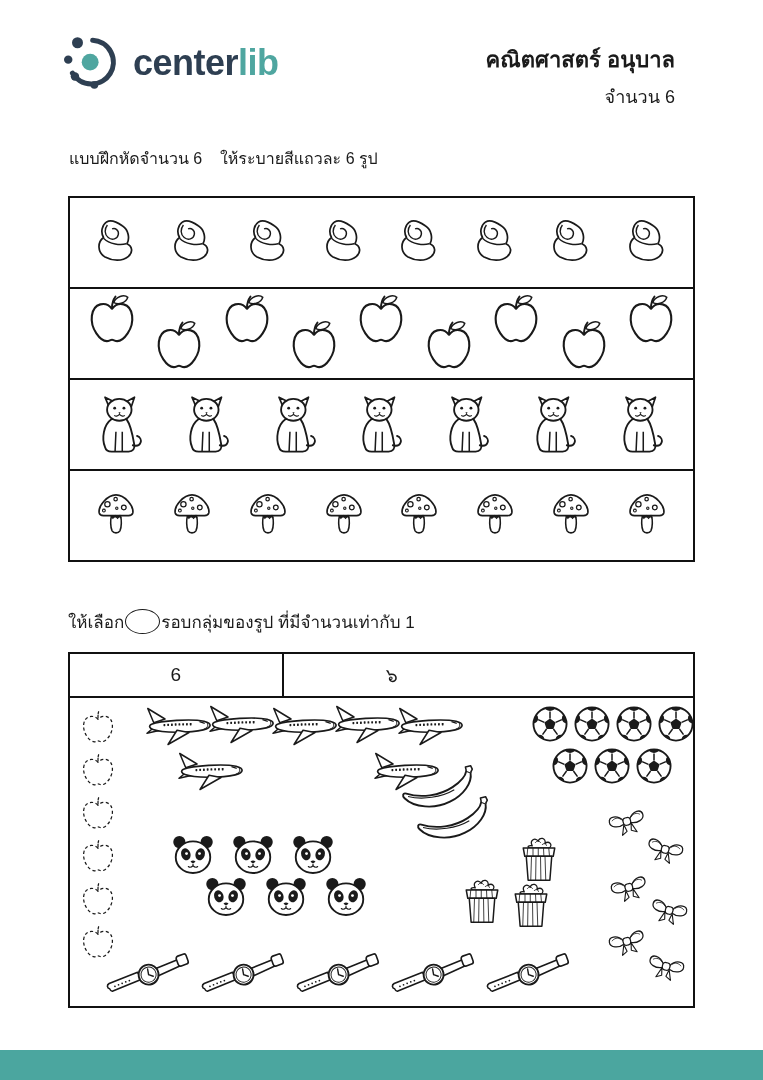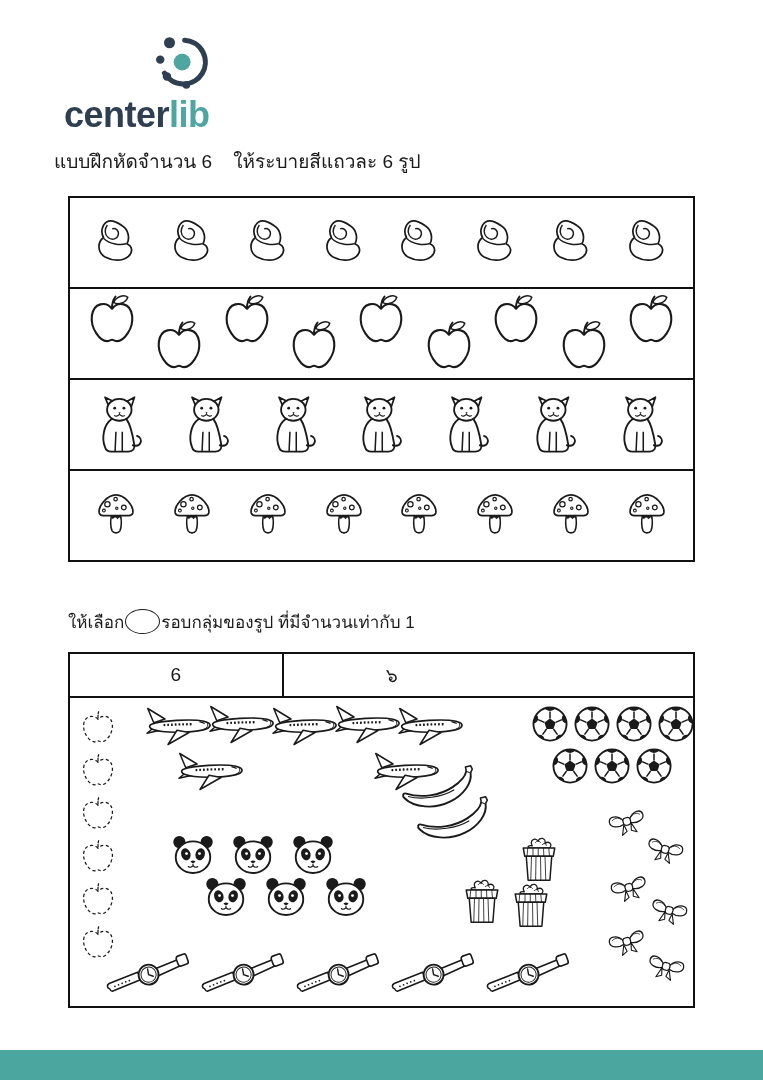--- a/index.html
+++ b/index.html
@@ -1,33 +1,33 @@
 <!DOCTYPE html>
 <html style="--brand-navy: #2E3F52; --brand-teal: #4FA6A0; --footer-bar: #4BA69F; --ink: #1a1a1a;"><head>
 <meta charset="utf-8">
 <style>
   html,body{margin:0;padding:0;background:#ffffff;}
   body{font-family:"Liberation Sans","DejaVu Sans",sans-serif;color:var(--ink,#1a1a1a);}
   .page{position:relative;width:763px;height:1080px;background:#fff;overflow:hidden;}
 
   
   .logo-wrap{position:absolute;left:64px;top:36px;}
-  .logo-row{display:flex;align-items:flex-end;gap:7px;flex-direction:column;}
+  .logo-row{display:flex;align-items:center;gap:15px;}
   .logo-icon{width:54px;height:54px;}
   .logo-text{font-size:36px;font-weight:700;letter-spacing:-0.5px;line-height:1;}
   .logo-text .p1{color:var(--brand-navy,#2E3F52);}
   .logo-text .p2{color:var(--brand-teal,#4FA6A0);}
   .tagline{font-size:12.5px;color:#3C5158;margin-top:3px;letter-spacing:0.2px;}
 
   .title-wrap{position:absolute;right:88px;top:42px;text-align:right;}
   .main-title{font-size:22px;font-weight:700;}
   .sub-title{font-size:18px;margin-top:5px;}
 
   
-  .instr1{position:absolute;left:54px;top:146px;font-size:19px;white-space:pre;}
+  .instr1{position:absolute;left:69px;top:146px;font-size:16px;white-space:pre;}
   .instr2{position:absolute;left:68px;top:608px;font-size:17px;display:flex;align-items:center;gap:1px;}
   .oval{display:inline-block;width:33px;height:23px;border:1.6px solid var(--ink,#1a1a1a);border-radius:50%;}
 
   
   .table1{position:absolute;left:68px;top:196px;width:627px;border:2px solid #111;box-sizing:border-box;}
   .t1-row{display:flex;align-items:center;justify-content:space-around;height:89px;border-top:2px solid #111;padding:0 8px;}
   .t1-row:first-child{border-top:none;}
   .t1-row svg{display:block;}
   .row-shell svg{width:54px;height:50px;}
   .row-apple svg{width:56px;height:56px;}
@@ -256,20 +256,22 @@
         <circle cx="16" cy="8" r="6.5" fill="#2E3F52"></circle>
         <circle cx="5" cy="28" r="5" fill="#2E3F52"></circle>
         <circle cx="13" cy="48" r="5" fill="#2E3F52"></circle>
         <circle cx="36" cy="58" r="4.5" fill="#2E3F52"></circle>
       </svg>
       <div class="logo-text"><span class="p1">center</span><span class="p2">lib</span></div>
     </div>
   </div>
 
   <div class="title-wrap">
+    <div class="main-title">คณิตศาสตร์ อนุบาล</div>
+    <div class="sub-title">จำนวน 6</div>
   </div>
 
   <div class="instr1">แบบฝึกหัดจำนวน 6    ให้ระบายสีแถวละ 6 รูป</div>
 
   <div class="table1">
     <div class="t1-row row-shell">
         <svg class="icon icon-shell">
           <use href="#i-shell" xlink:href="#i-shell"></use>
         </svg>
         <svg class="icon icon-shell">

